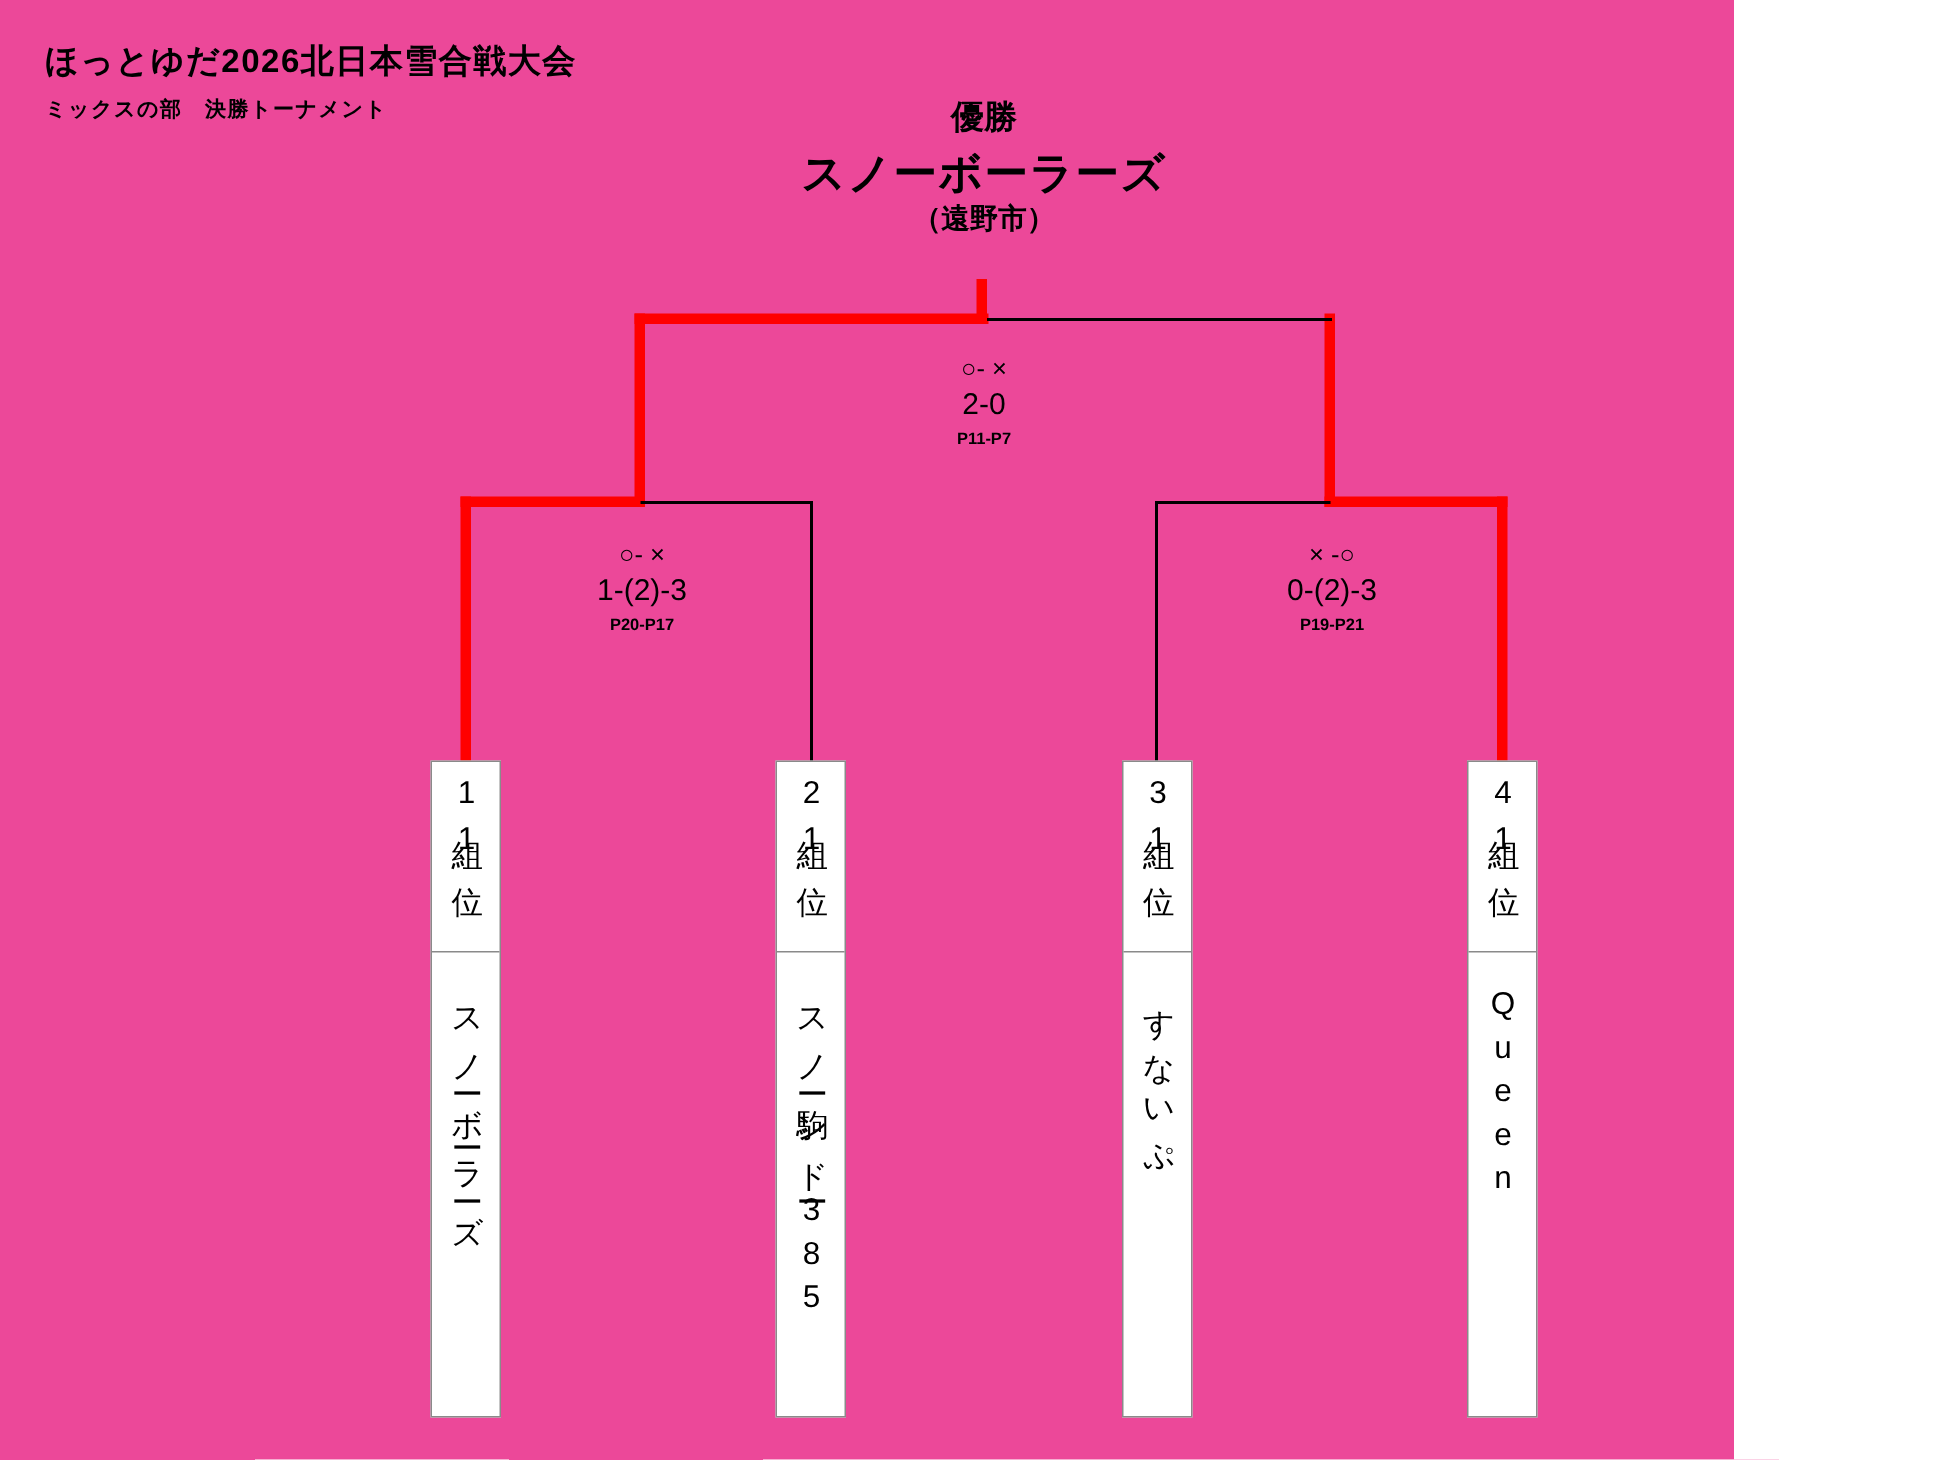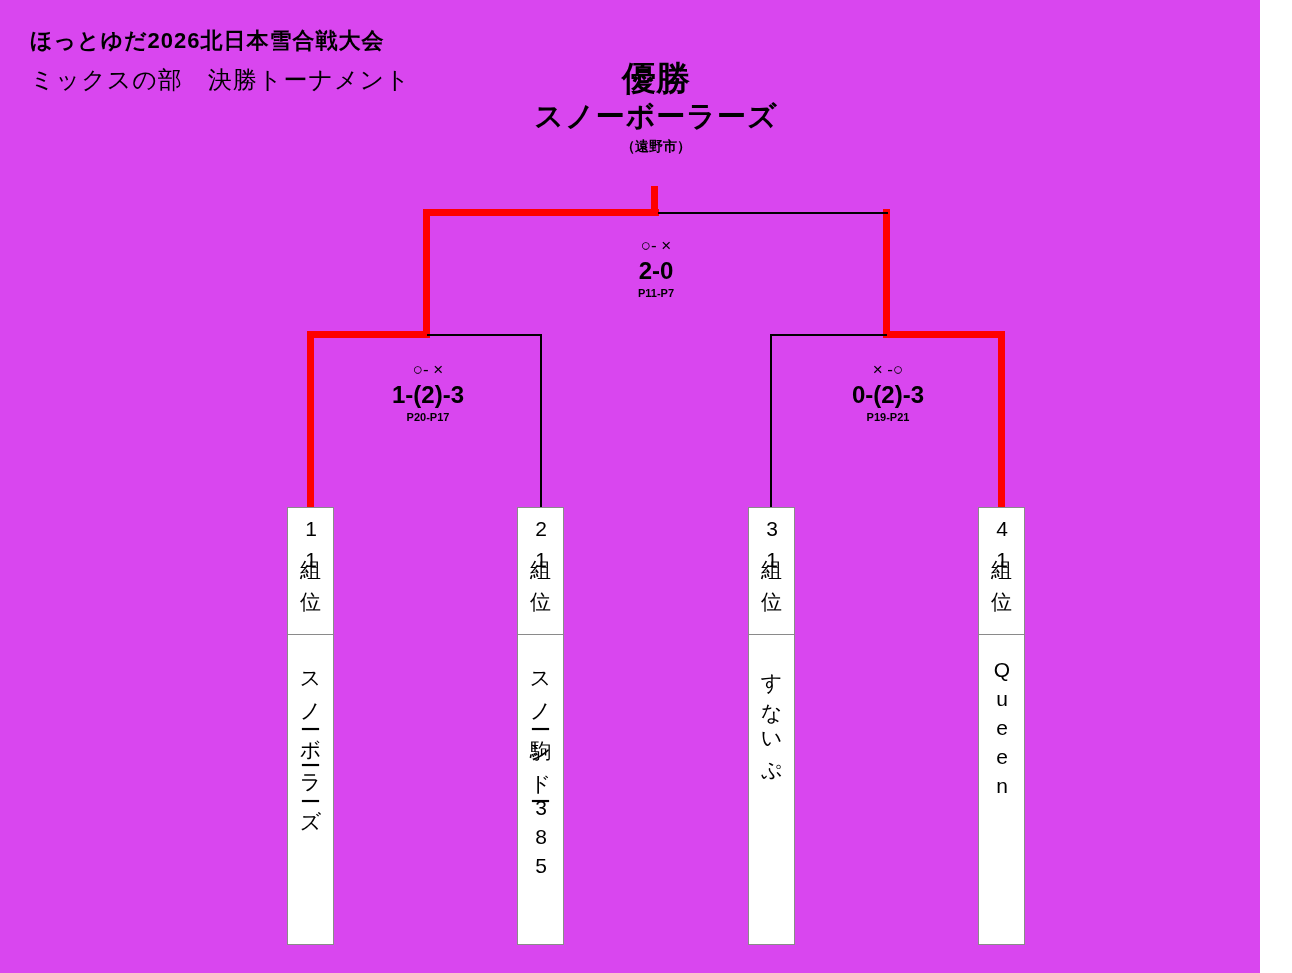--- a/index.html
+++ b/index.html
@@ -1,53 +1,53 @@
 <!DOCTYPE html>
 <html style="--winner_path: #ff0000; --line: #000000; --box_border: #8a8a8a;"><head>
 <meta charset="utf-8">
 <style>
   html, body { margin: 0; padding: 0; background: #ffffff; }
   .canvas {
     position: relative;
-    width: 1260px;
+    width: 1156px;
     height: 973px;
-    background: #d946ef;
+    background: #ec4899;
     font-family: "Liberation Sans", "DejaVu Sans", sans-serif;
     color: #000000;
     overflow: hidden;
   }
   
   .title-line1 {
     position: absolute; left: 30px; top: 26px;
     font-size: 22px; font-weight: 700; letter-spacing: 1px; white-space: pre;
   }
   .title-line2 {
     position: absolute; left: 30px; top: 64px;
-    font-size: 24px; font-weight: 400; letter-spacing: 1px; white-space: pre;
+    font-size: 14px; font-weight: 700; letter-spacing: 1px; white-space: pre;
   }
   
   .champion {
     position: absolute; left: 656px; top: 58px;
     transform: translateX(-50%);
     text-align: center; white-space: nowrap;
   }
-  .champion .label   { font-size: 34px; font-weight: 700; line-height: 40px; text-align: center; }
+  .champion .label   { font-size: 22px; font-weight: 700; line-height: 40px; text-align: center; }
   .champion .team    { font-size: 29px; font-weight: 700; line-height: 36px; letter-spacing: 1px; }
-  .champion .city    { font-size: 14px; font-weight: 700; line-height: 25px; }
+  .champion .city    { font-size: 19px; font-weight: 700; line-height: 25px; }
   
   .seg { position: absolute; }
   .seg.black { background: var(--line, #000); }
   .seg.red   { background: var(--winner_path, #f00); }
   
   .score-block {
     position: absolute; transform: translateX(-50%);
     text-align: center; white-space: nowrap;
   }
   .score-block .sym { font-size: 17px; line-height: 24px; }
-  .score-block .pts { font-size: 24px; line-height: 25px; font-weight: 700; }
+  .score-block .pts { font-size: 20px; line-height: 25px; font-weight: 400; }
   .score-block .per { font-size: 11px; line-height: 21px; font-weight: 600; }
   
   .team-box {
     position: absolute; top: 507px;
     width: 47px; height: 438px;
     border: 1px solid var(--box_border, #8a8a8a);
     background: #ffffff;
     box-sizing: border-box;
   }
   .seed-cell {

